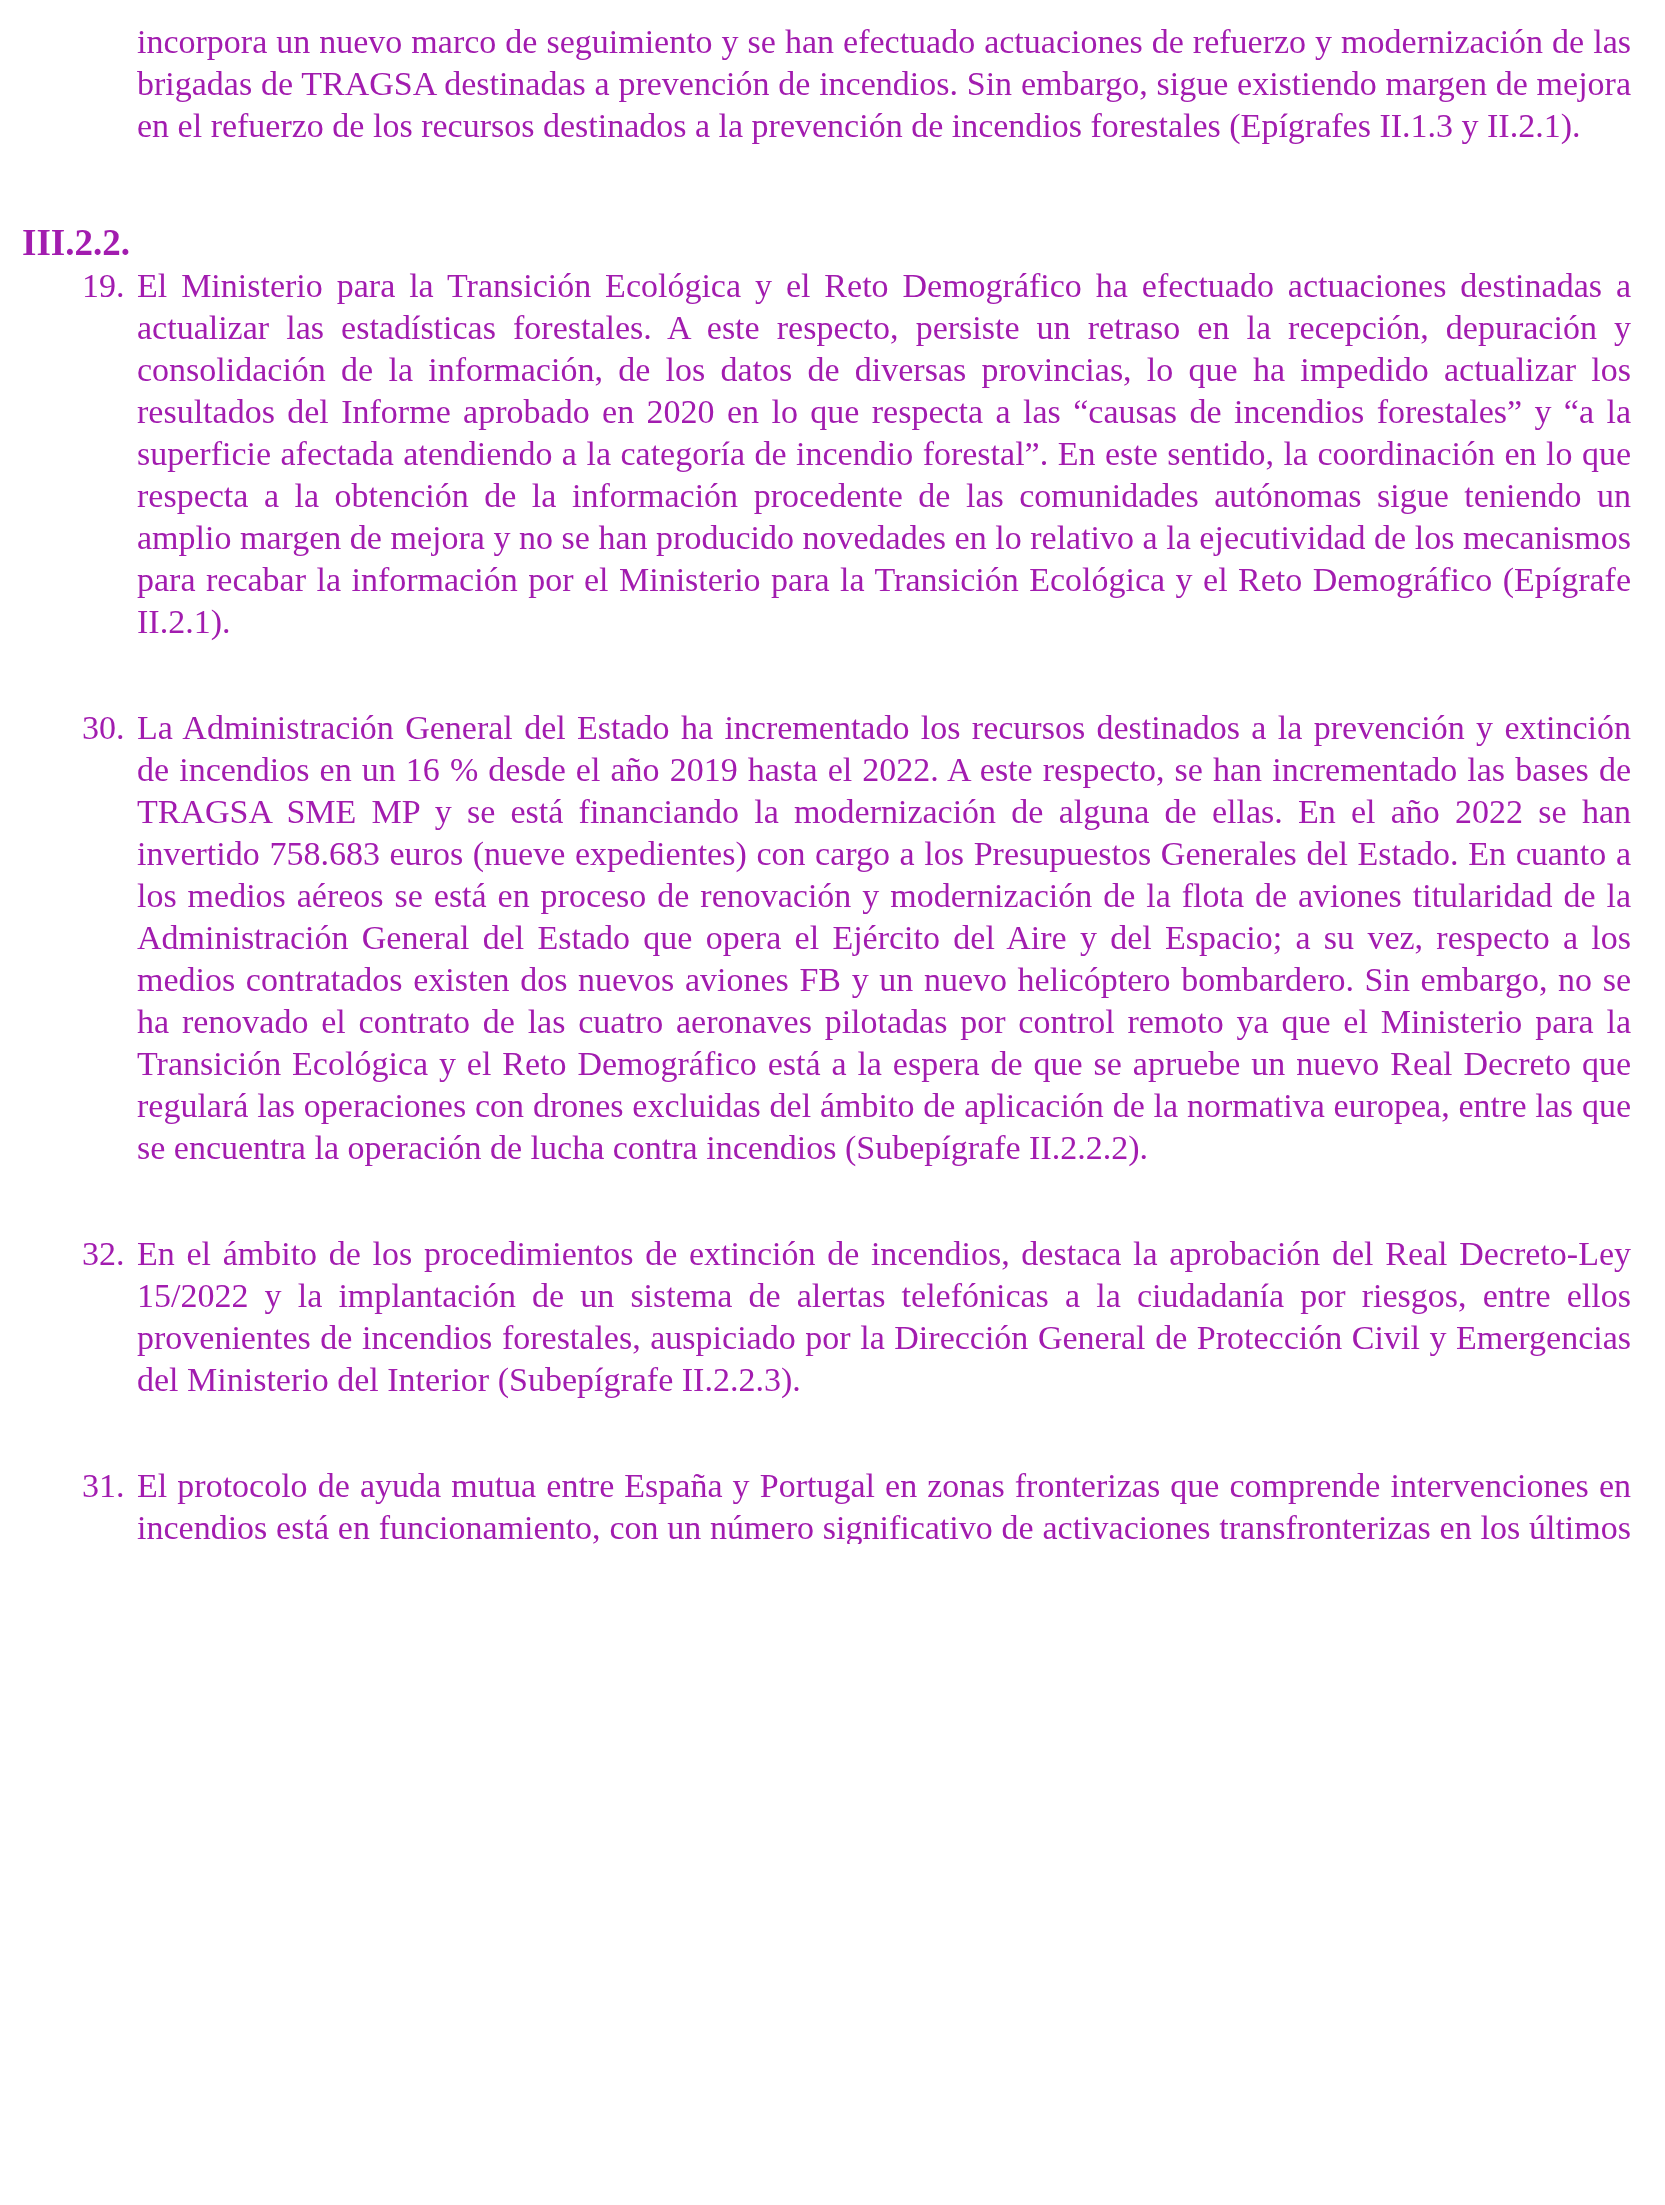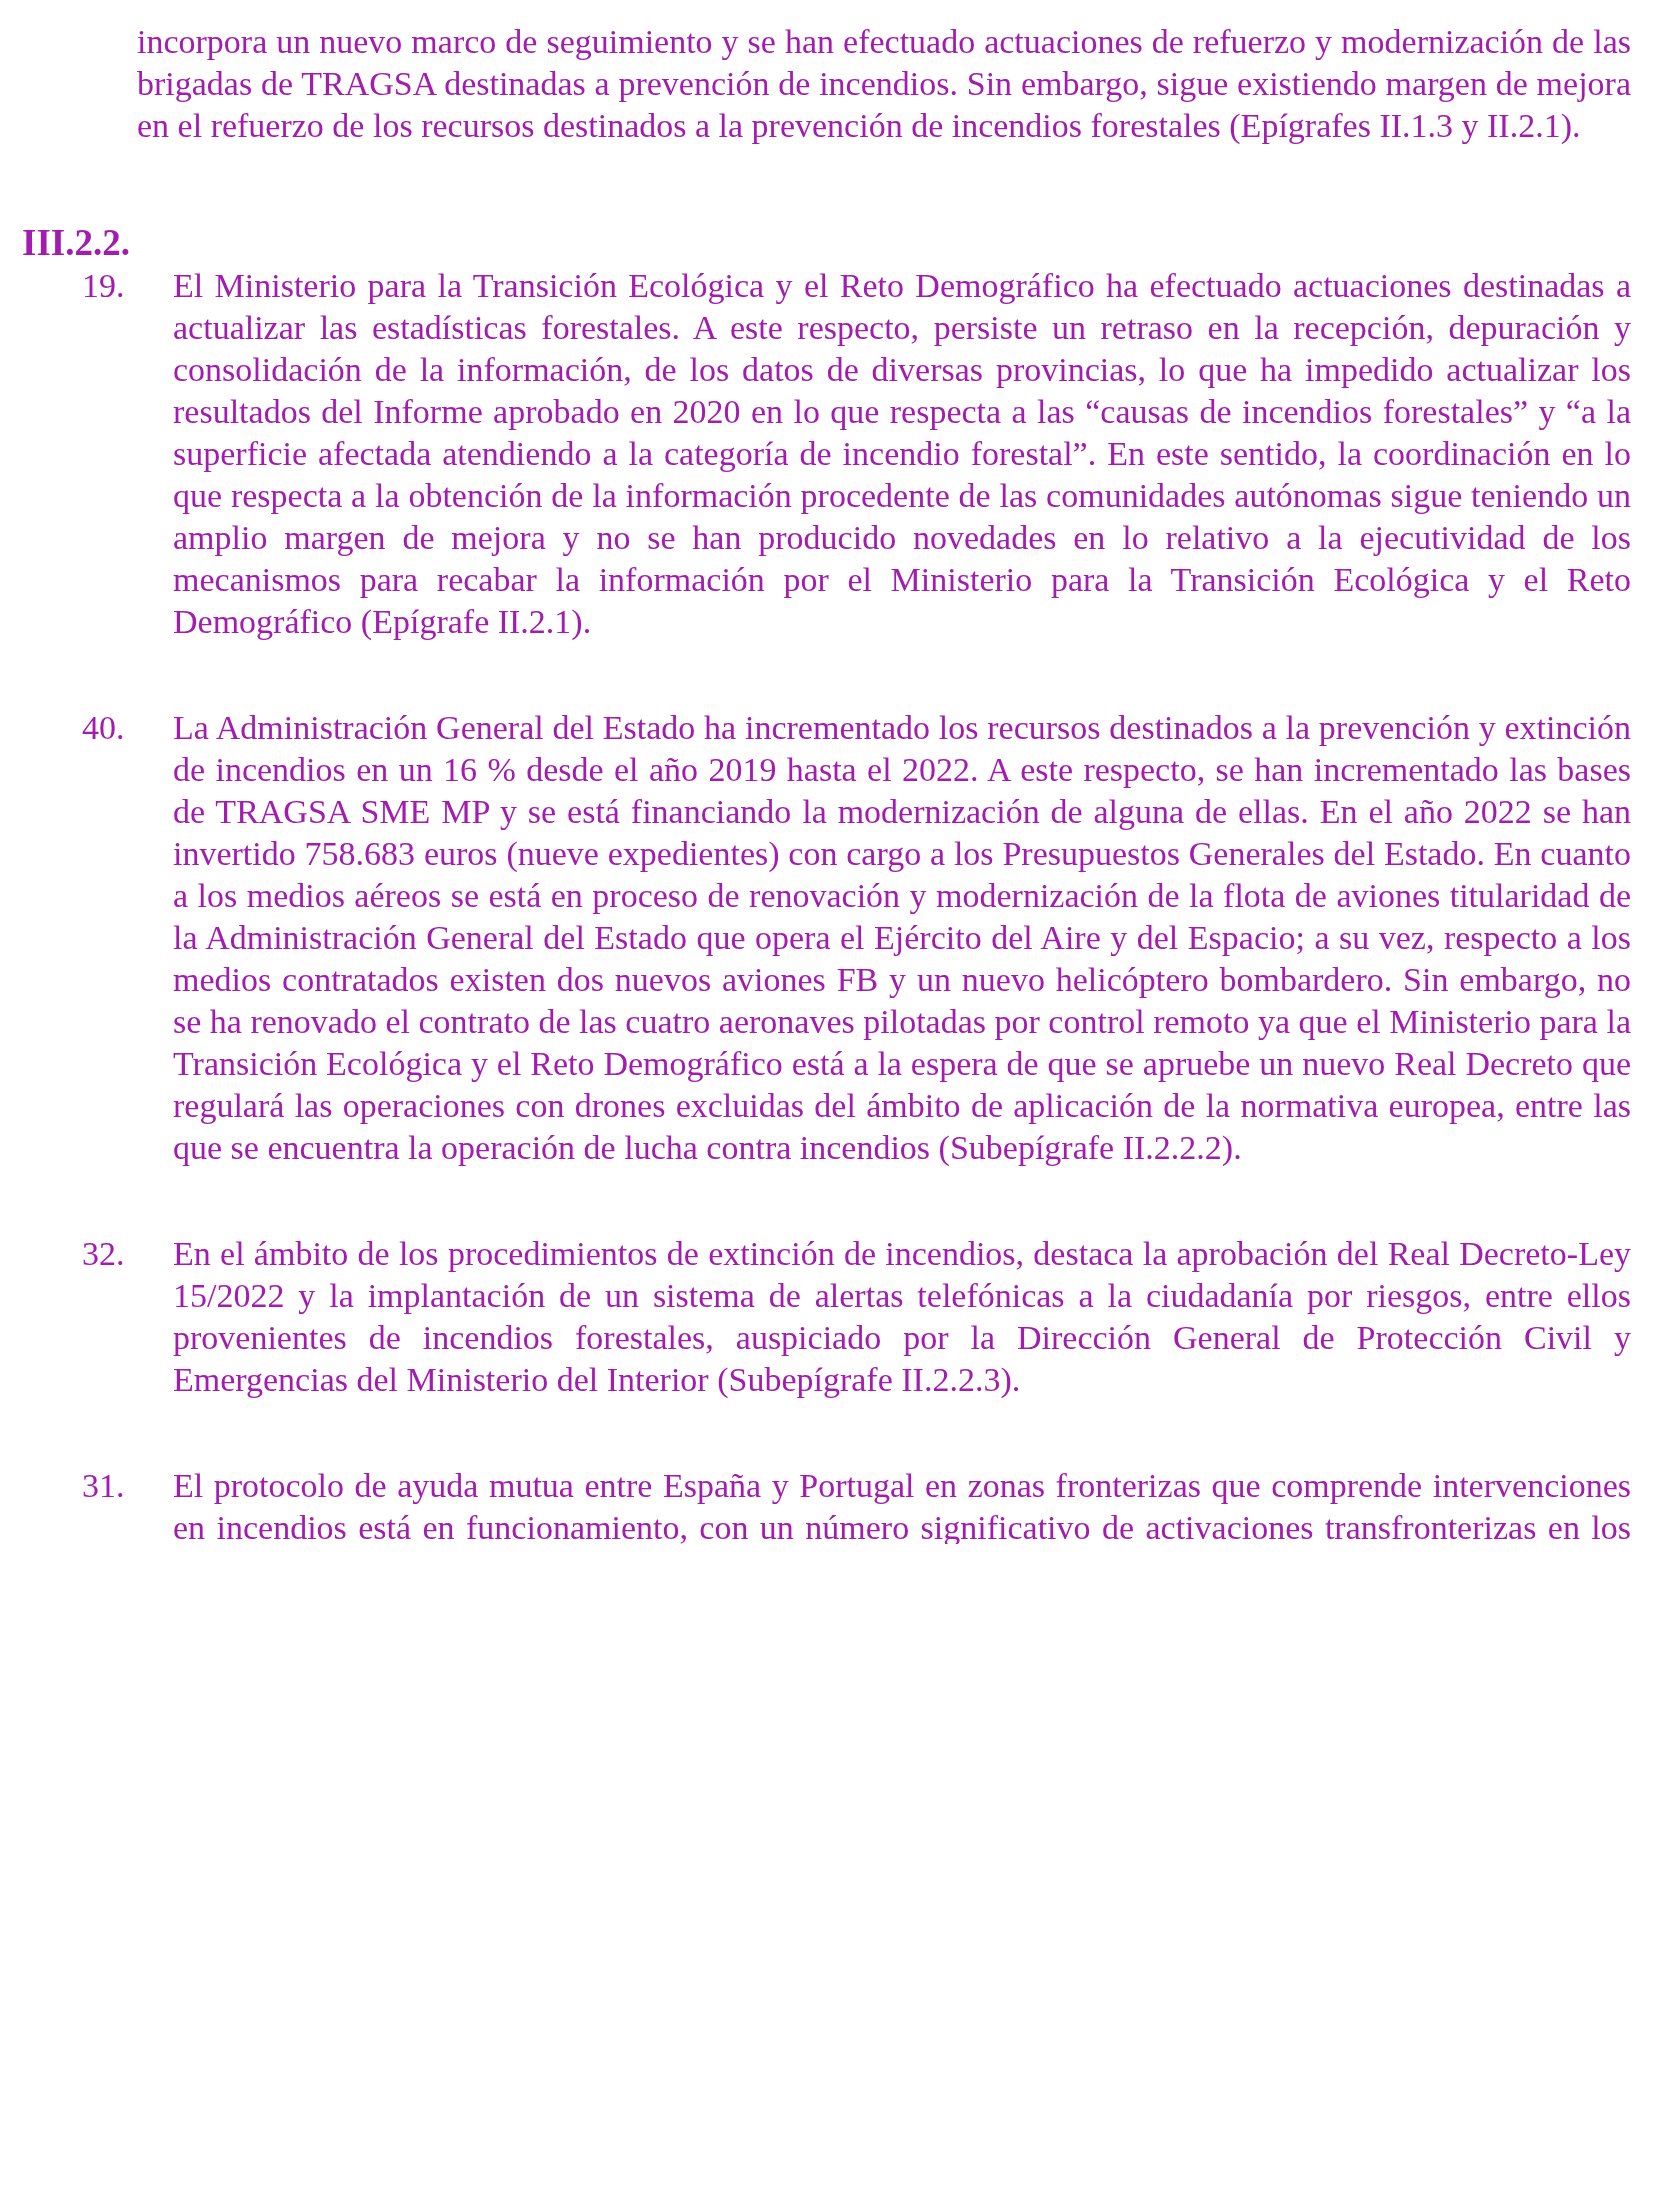--- a/index.html
+++ b/index.html
@@ -34,21 +34,20 @@
     font-size: 37px;
     line-height: 45px;
   }
   .heading .hnum {
     flex: none;
     width: 121px;
   }
   .item {
     display: flex;
     margin-bottom: 64px;
-    gap: 36px;
   }
   .item .num {
     flex: none;
     width: 55px;
   }
   .item .text {
     flex: 1;
     text-align: justify;
   }
 </style>
@@ -63,21 +62,21 @@
     <div class="heading">
       <span class="hnum">III.2.2.</span>
     </div>
 
     <div class="item">
       <span class="num">19.</span>
       <p class="text">El Ministerio para la Transición Ecológica y el Reto Demográfico ha efectuado actuaciones destinadas a actualizar las estadísticas forestales. A este respecto, persiste un retraso en la recepción, depuración y consolidación de la información, de los datos de diversas provincias, lo que ha impedido actualizar los resultados del Informe aprobado en 2020 en lo que respecta a las “causas de incendios forestales” y “a la superficie afectada atendiendo a la categoría de incendio forestal”. En este sentido, la coordinación en lo que respecta a la obtención de la información procedente de las comunidades autónomas sigue teniendo un amplio margen de mejora y no se han producido novedades en lo relativo a la ejecutividad de los mecanismos para recabar la información por el Ministerio para la Transición Ecológica y el Reto Demográfico (Epígrafe II.2.1).</p>
     </div>
 
     <div class="item">
-      <span class="num">40.</span>
+      <span class="num">30.</span>
       <p class="text">La Administración General del Estado ha incrementado los recursos destinados a la prevención y extinción de incendios en un 16 % desde el año 2019 hasta el 2022. A este respecto, se han incrementado las bases de TRAGSA SME MP y se está financiando la modernización de alguna de ellas. En el año 2022 se han invertido 758.683 euros (nueve expedientes) con cargo a los Presupuestos Generales del Estado. En cuanto a los medios aéreos se está en proceso de renovación y modernización de la flota de aviones titularidad de la Administración General del Estado que opera el Ejército del Aire y del Espacio; a su vez, respecto a los medios contratados existen dos nuevos aviones FB y un nuevo helicóptero bombardero. Sin embargo, no se ha renovado el contrato de las cuatro aeronaves pilotadas por control remoto ya que el Ministerio para la Transición Ecológica y el Reto Demográfico está a la espera de que se apruebe un nuevo Real Decreto que regulará las operaciones con drones excluidas del ámbito de aplicación de la normativa europea, entre las que se encuentra la operación de lucha contra incendios (Subepígrafe II.2.2.2).</p>
     </div>
 
     <div class="item">
       <span class="num">32.</span>
       <p class="text">En el ámbito de los procedimientos de extinción de incendios, destaca la aprobación del Real Decreto-Ley 15/2022 y la implantación de un sistema de alertas telefónicas a la ciudadanía por riesgos, entre ellos provenientes de incendios forestales, auspiciado por la Dirección General de Protección Civil y Emergencias del Ministerio del Interior (Subepígrafe II.2.2.3).</p>
     </div>
 
     <div class="item">
       <span class="num">31.</span>

